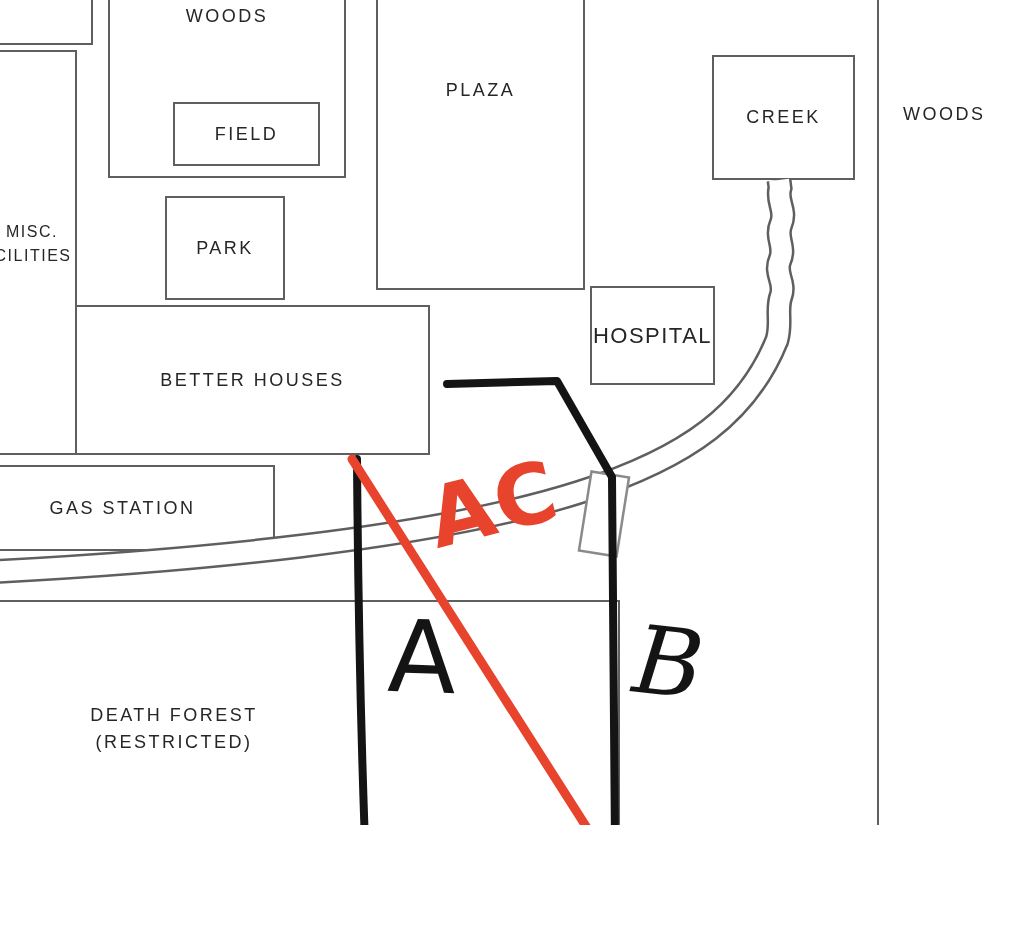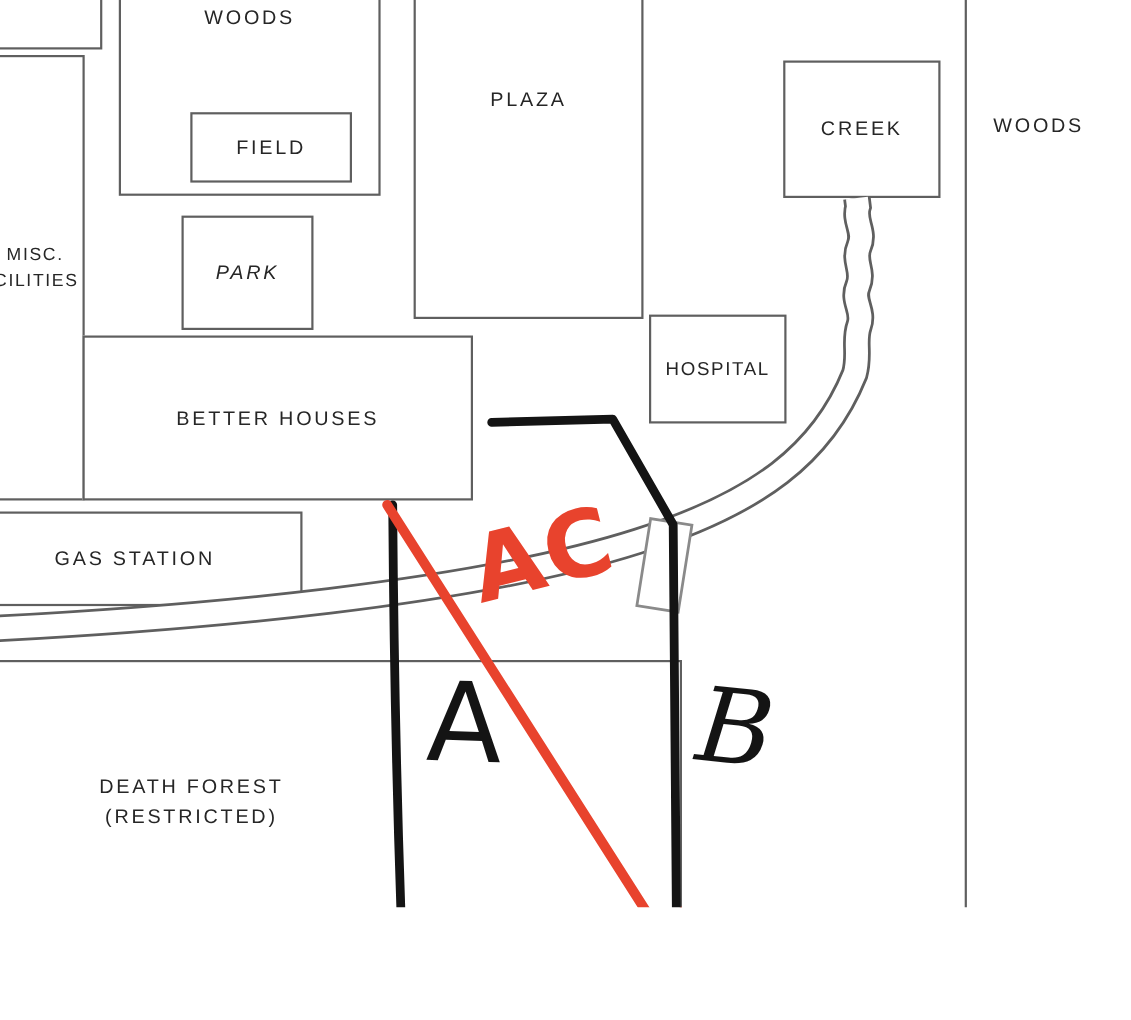--- a/index.html
+++ b/index.html
@@ -33,23 +33,23 @@
   #region-woods-top .rlabel{padding-top:44px;}
   #region-field        {left:173px; top:62px;  width:147px; height:64px;margin-top:40px;}
   #region-plaza        {left:376px; top:-30px; width:209px; height:320px; align-items:flex-start;}
   #region-plaza .rlabel{padding-top:108px;}
   #region-creek        {left:712px; top:55px;  width:143px; height:125px;}
   #region-woods-right  {left:877px; top:-30px; width:175px; height:868px; align-items:flex-start; justify-content:flex-start;}
   #region-woods-right .rlabel{padding:132px 0 0 24px;}
   #region-misc         {left:-40px; top:50px;  width:117px; height:405px;}
   #region-misc .rlabel{position:absolute; left:10px; top:168px; font-size:16px; letter-spacing:1.5px; text-align:left; line-height:1.5;}
   #region-misc .line1{padding-left:34px;}
-  #region-park         {left:165px; top:196px; width:120px; height:104px;font-style:italic;}
+  #region-park         {left:165px; top:196px; width:120px; height:104px;}
   #region-hospital     {left:590px; top:286px; width:125px; height:99px;}
-  #region-hospital .rlabel{font-size:17px; letter-spacing:1.5px;}
+  #region-hospital .rlabel{font-size:22px; letter-spacing:1.5px;}
   #region-better-houses{left:75px;  top:305px; width:355px; height:150px;}
   #region-gas-station  {left:-30px; top:465px; width:305px; height:86px;}
   #region-death-forest {left:-30px; top:600px; width:650px; height:245px;}
   #region-death-forest .rlabel{position:absolute; left:52px; top:100px; width:300px; line-height:1.5;}
   #region-farm         {left:621px; top:610px; width:242px; height:233px;}
   #region-farm .rlabel{transform:translateY(14px);}
 
   
   #draw-layer{position:absolute; left:0; top:0; z-index:5;}
   .river-outer{fill:none; stroke:var(--region-border,#5f5f5f); stroke-width:25px;}

